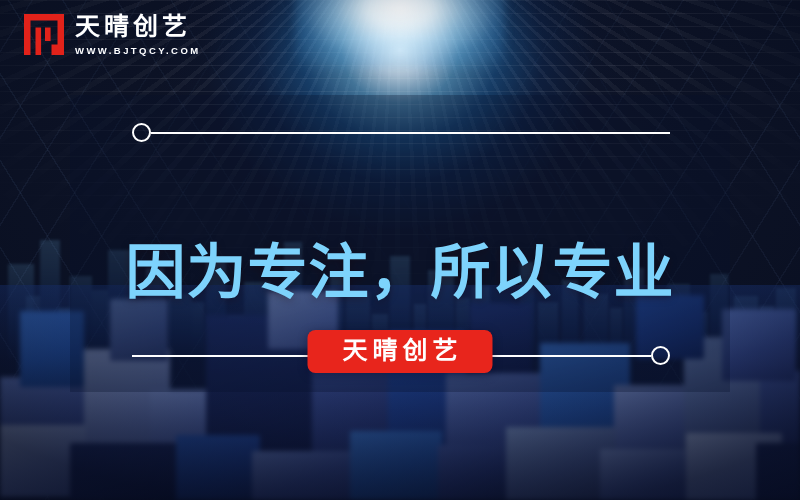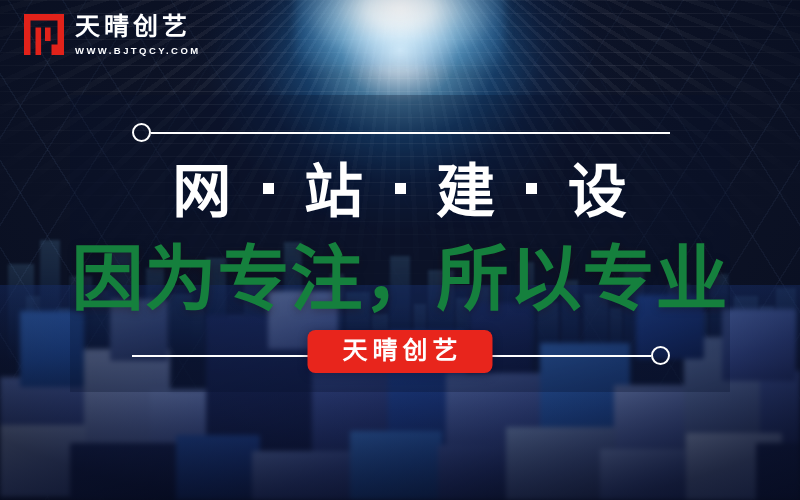--- a/index.html
+++ b/index.html
@@ -288,22 +288,22 @@
   }
 
   
   .subline {
     position: absolute;
     left: 0;
     right: 0;
     top: 243px;
     text-align: center;
     z-index: 7;
-    color: #15803d;
-    font-size: 72px;
+    color: #7dd3fc;
+    font-size: 60px;
     font-weight: bold;
     line-height: 1;
     letter-spacing: 1px;
     white-space: nowrap;
     text-shadow: 0 2px 8px rgba(30,0,0,0.30);
   }
 
   
   .badge {
     position: absolute;
@@ -421,29 +421,20 @@
     </div>
   </div>
 
   <div class="panel"></div>
 
   <div class="decor decor-top">
     <span class="decor-circle"></span>
     <span class="decor-line"></span>
   </div>
 
-  <div class="headline">
-    <span>网</span>
-    <span class="sep"></span>
-    <span>站</span>
-    <span class="sep"></span>
-    <span>建</span>
-    <span class="sep"></span>
-    <span>设</span>
-  </div>
 
   <div class="subline">因为专注，所以专业</div>
 
   <div class="decor decor-bottom">
     <span class="decor-line"></span>
     <span class="decor-circle"></span>
   </div>
 
   <div class="badge">天晴创艺</div>
 

